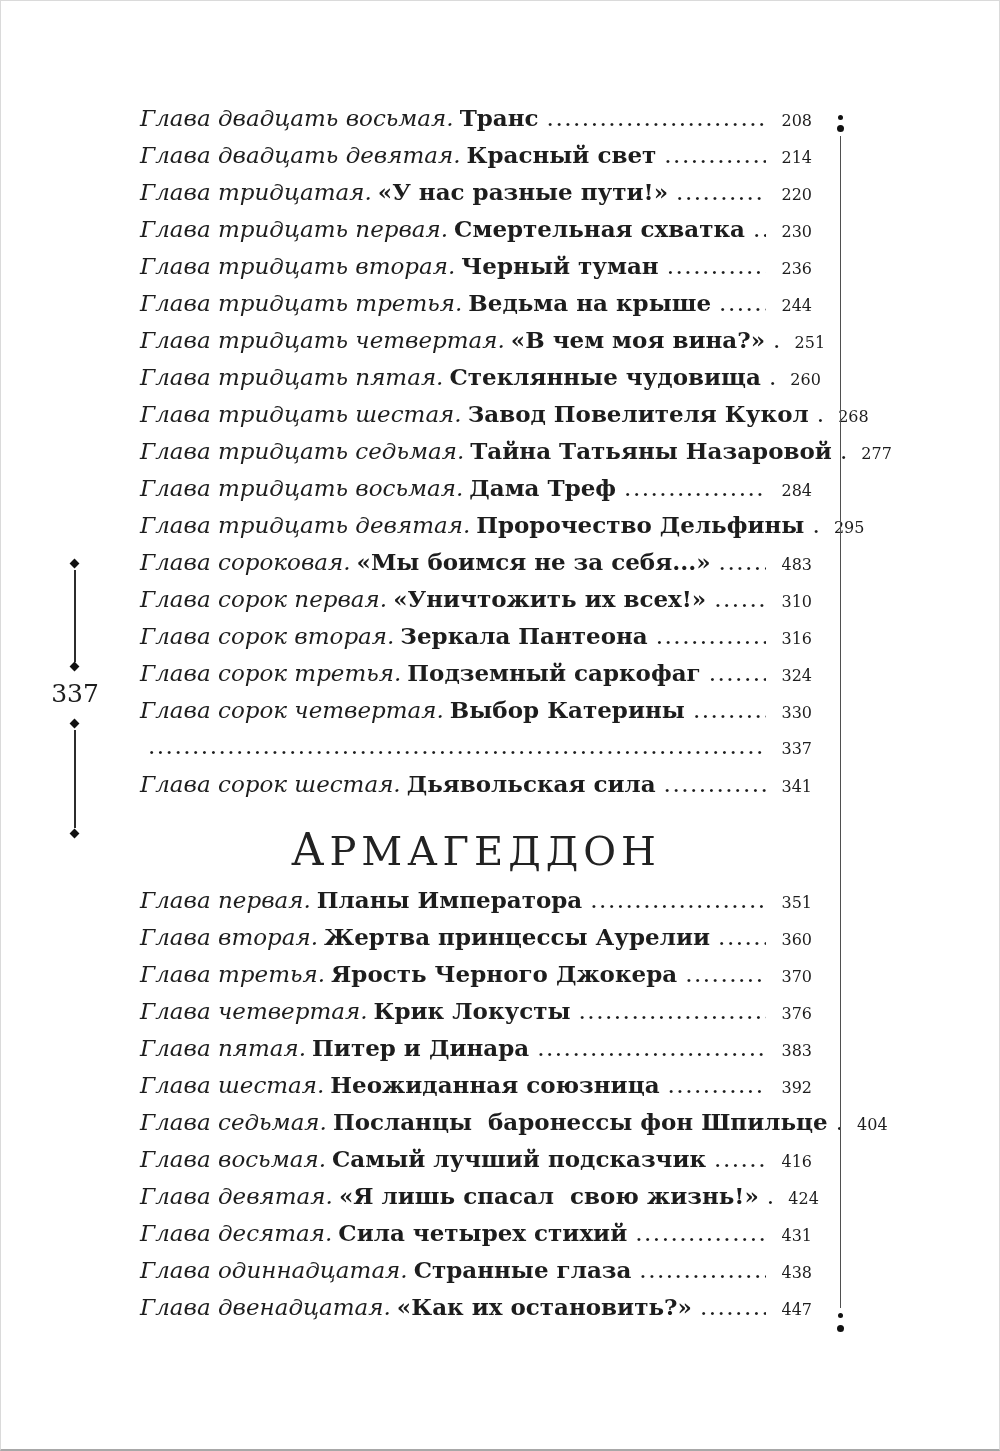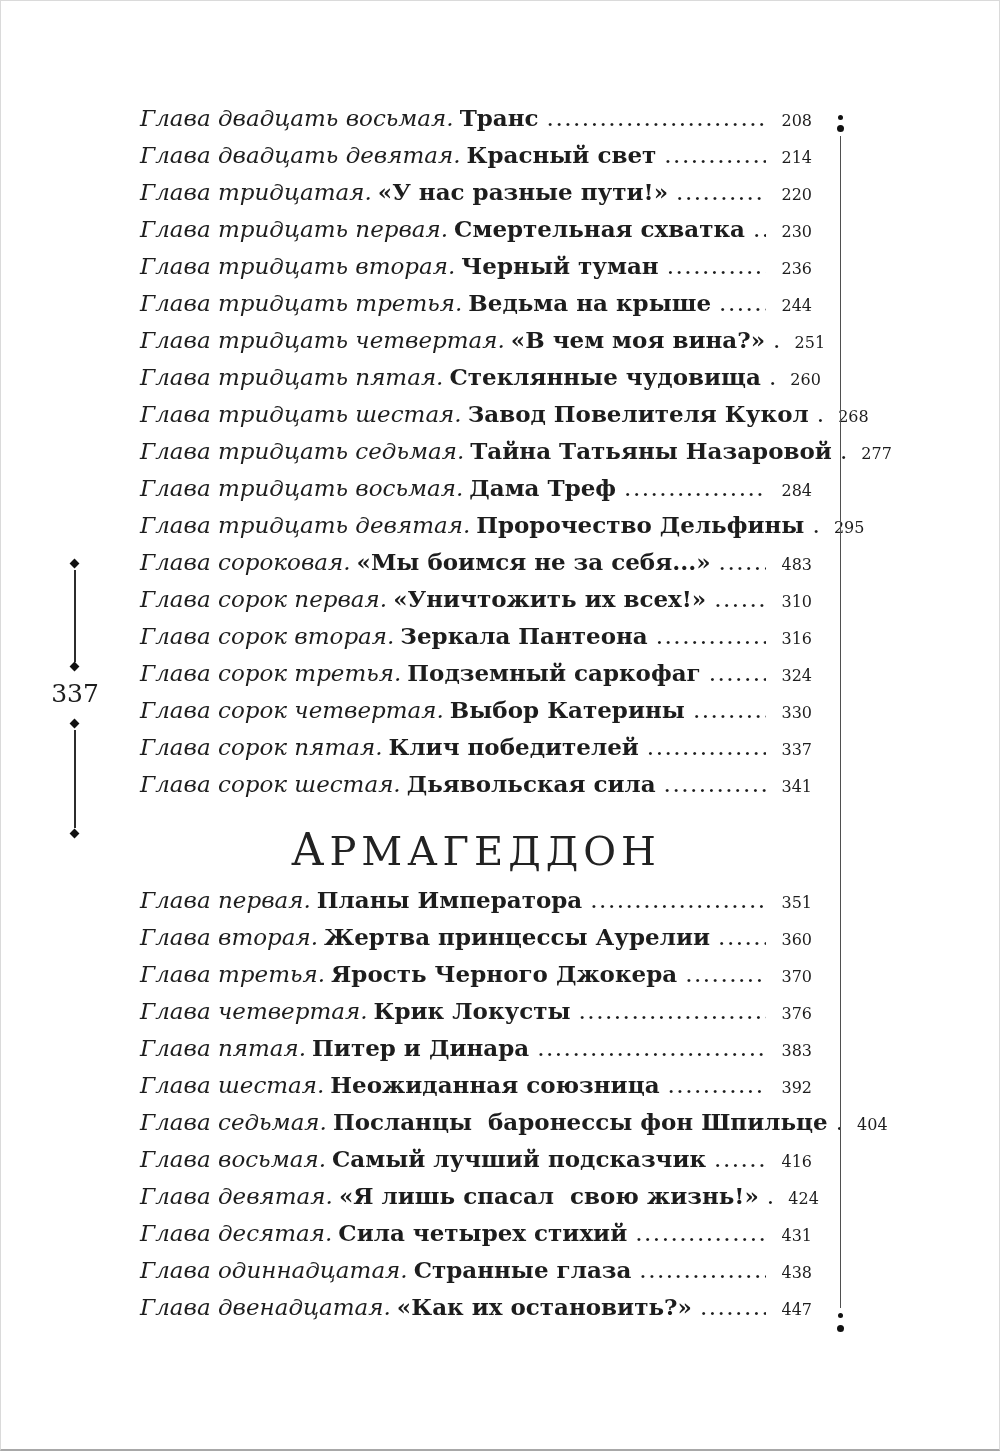--- a/index.html
+++ b/index.html
@@ -189,21 +189,20 @@
       <span class="label"><i class="chap">Глава сорок третья.</i><span class="title">Подземный саркофаг</span></span>
       <span class="dots">..........................................................................................</span>
       <span class="pagenum">324</span>
     </div>
     <div class="toc-row">
       <span class="label"><i class="chap">Глава сорок четвертая.</i><span class="title">Выбор Катерины</span></span>
       <span class="dots">..........................................................................................</span>
       <span class="pagenum">330</span>
     </div>
     <div class="toc-row">
-      <span class="label"><i class="chap">Глава сорок пятая.</i><span class="title">Клич победителей</span></span>
       <span class="dots">..........................................................................................</span>
       <span class="pagenum">337</span>
     </div>
     <div class="toc-row">
       <span class="label"><i class="chap">Глава сорок шестая.</i><span class="title">Дьявольская сила</span></span>
       <span class="dots">..........................................................................................</span>
       <span class="pagenum">341</span>
     </div>
     <h2 class="section-heading">Армагеддон</h2>
     <div class="toc-row">

